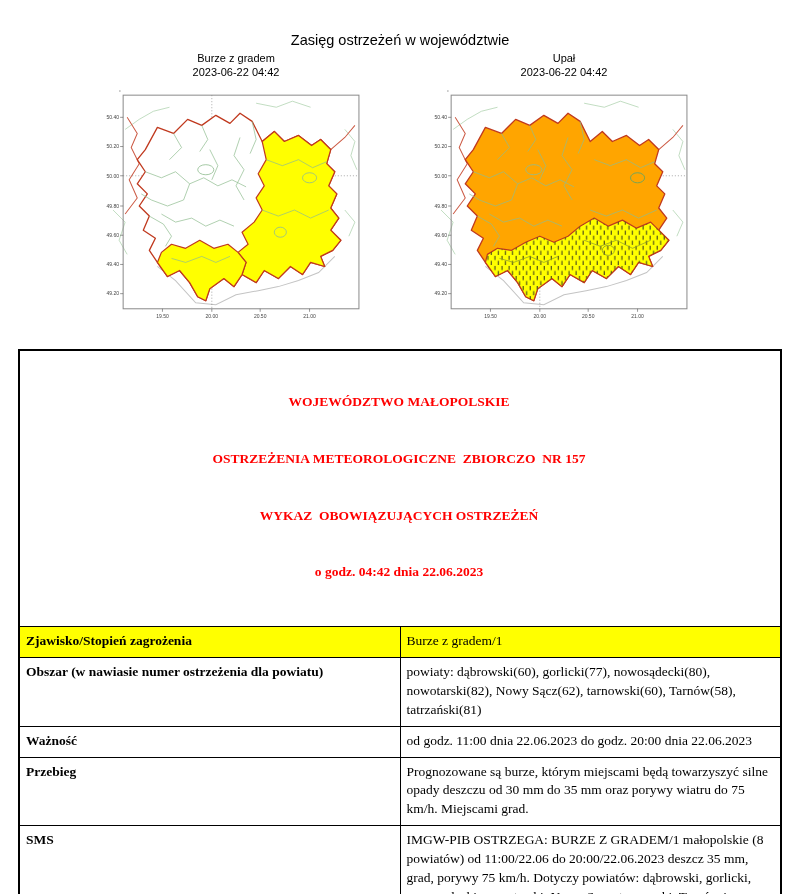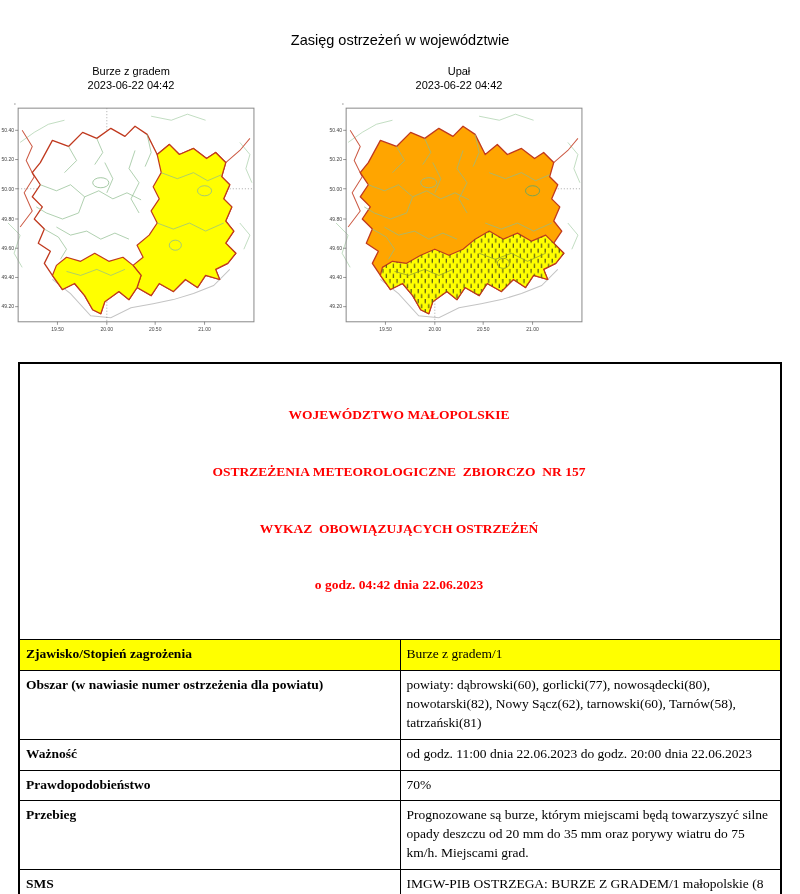--- a/index.html
+++ b/index.html
@@ -1,18 +1,18 @@
 <!DOCTYPE html>
 <html><head>
 <meta charset="utf-8">
 <style>
   html,body{margin:0;padding:0;background:#fff;}
   body{width:800px;height:894px;font-family:"Liberation Sans",sans-serif;color:#000;position:relative;overflow:hidden;}
   .page-title{padding-top:32px;text-align:center;font-size:14.5px;}
-  .maps-row{display:flex;justify-content:flex-start;gap:66px;margin-top:16px;}
+  .maps-row{display:flex;justify-content:center;gap:66px;margin-top:3px;}
   .map-block{text-align:center;}
   .map-title{font-size:11px;line-height:1.3;margin-bottom:9px;}
   svg.map{width:262px;height:234px;display:block;}
   .frame{fill:none;stroke:#8a8a8a;stroke-width:1;}
   .grid{stroke:#555;stroke-width:.5;stroke-dasharray:1,2;fill:none;}
   .vo-white{fill:#ffffff;stroke:#c0391e;stroke-width:1.3;stroke-linejoin:round;}
   .vo-orange{fill:#FFA500;stroke:#c0391e;stroke-width:1.3;stroke-linejoin:round;}
   .warn-yellow{fill:#FFFF00;stroke:#c0391e;stroke-width:1.2;stroke-linejoin:round;}
   .warn-hatch{fill:#FFFF00;stroke:#c0391e;stroke-width:1.2;stroke-linejoin:round;}
   .hatch-over{fill:url(#hatchpat);stroke:none;pointer-events:none;}
@@ -203,26 +203,22 @@
   </tr>
   <tr>
     <td class="lbl">Obszar (w nawiasie numer ostrzeżenia dla powiatu)</td>
     <td>powiaty: dąbrowski(60), gorlicki(77), nowosądecki(80), nowotarski(82), Nowy Sącz(62), tarnowski(60), Tarnów(58), tatrzański(81)</td>
   </tr>
   <tr>
     <td class="lbl">Ważność</td>
     <td>od godz. 11:00 dnia 22.06.2023 do godz. 20:00 dnia 22.06.2023</td>
   </tr>
   <tr>
-    <td class="lbl">Prawdopodobieństwo</td>
-    <td>70%</td>
-  </tr>
-  <tr>
     <td class="lbl">Przebieg</td>
-    <td>Prognozowane są burze, którym miejscami będą towarzyszyć  silne opady deszczu od 20 mm do 35 mm oraz porywy wiatru do 75 km/h. Miejscami grad.</td>
+    <td>Prognozowane są burze, którym miejscami będą towarzyszyć  silne opady deszczu od 30 mm do 35 mm oraz porywy wiatru do 75 km/h. Miejscami grad.</td>
   </tr>
   <tr>
     <td class="lbl">SMS</td>
     <td>IMGW-PIB OSTRZEGA: BURZE Z GRADEM/1 małopolskie (8 powiatów) od 11:00/22.06 do 20:00/22.06.2023 deszcz 35 mm, grad, porywy 75 km/h. Dotyczy powiatów: dąbrowski, gorlicki, nowosądecki, nowotarski, Nowy Sącz, tarnowski, Tarnów i tatrzański.</td>
   </tr>
 
 </tbody>
   </table>
 
 </body></html>

